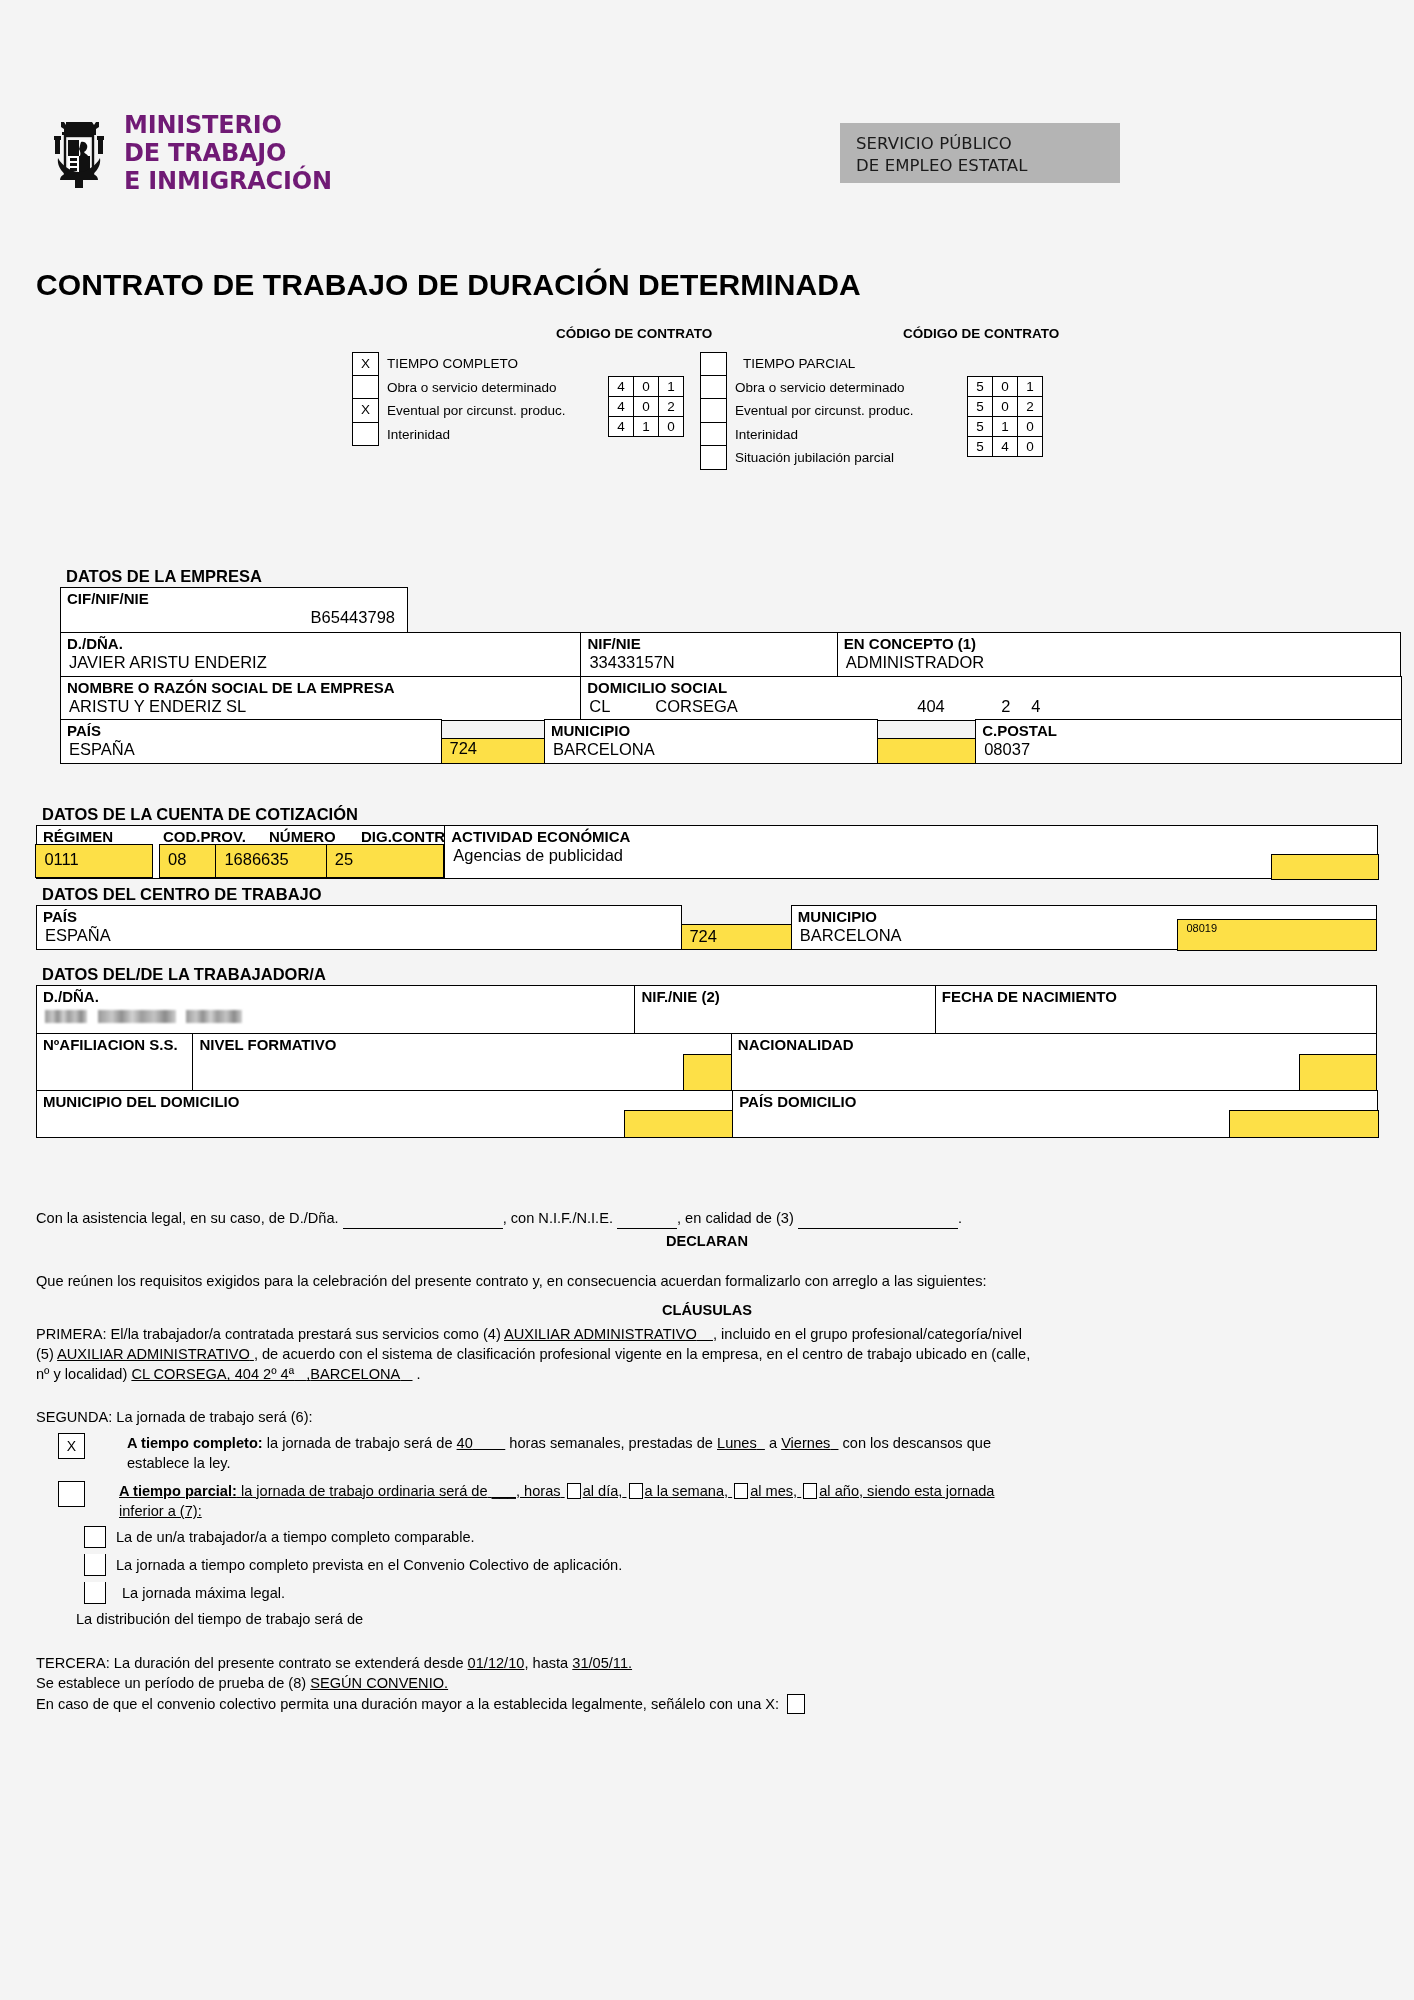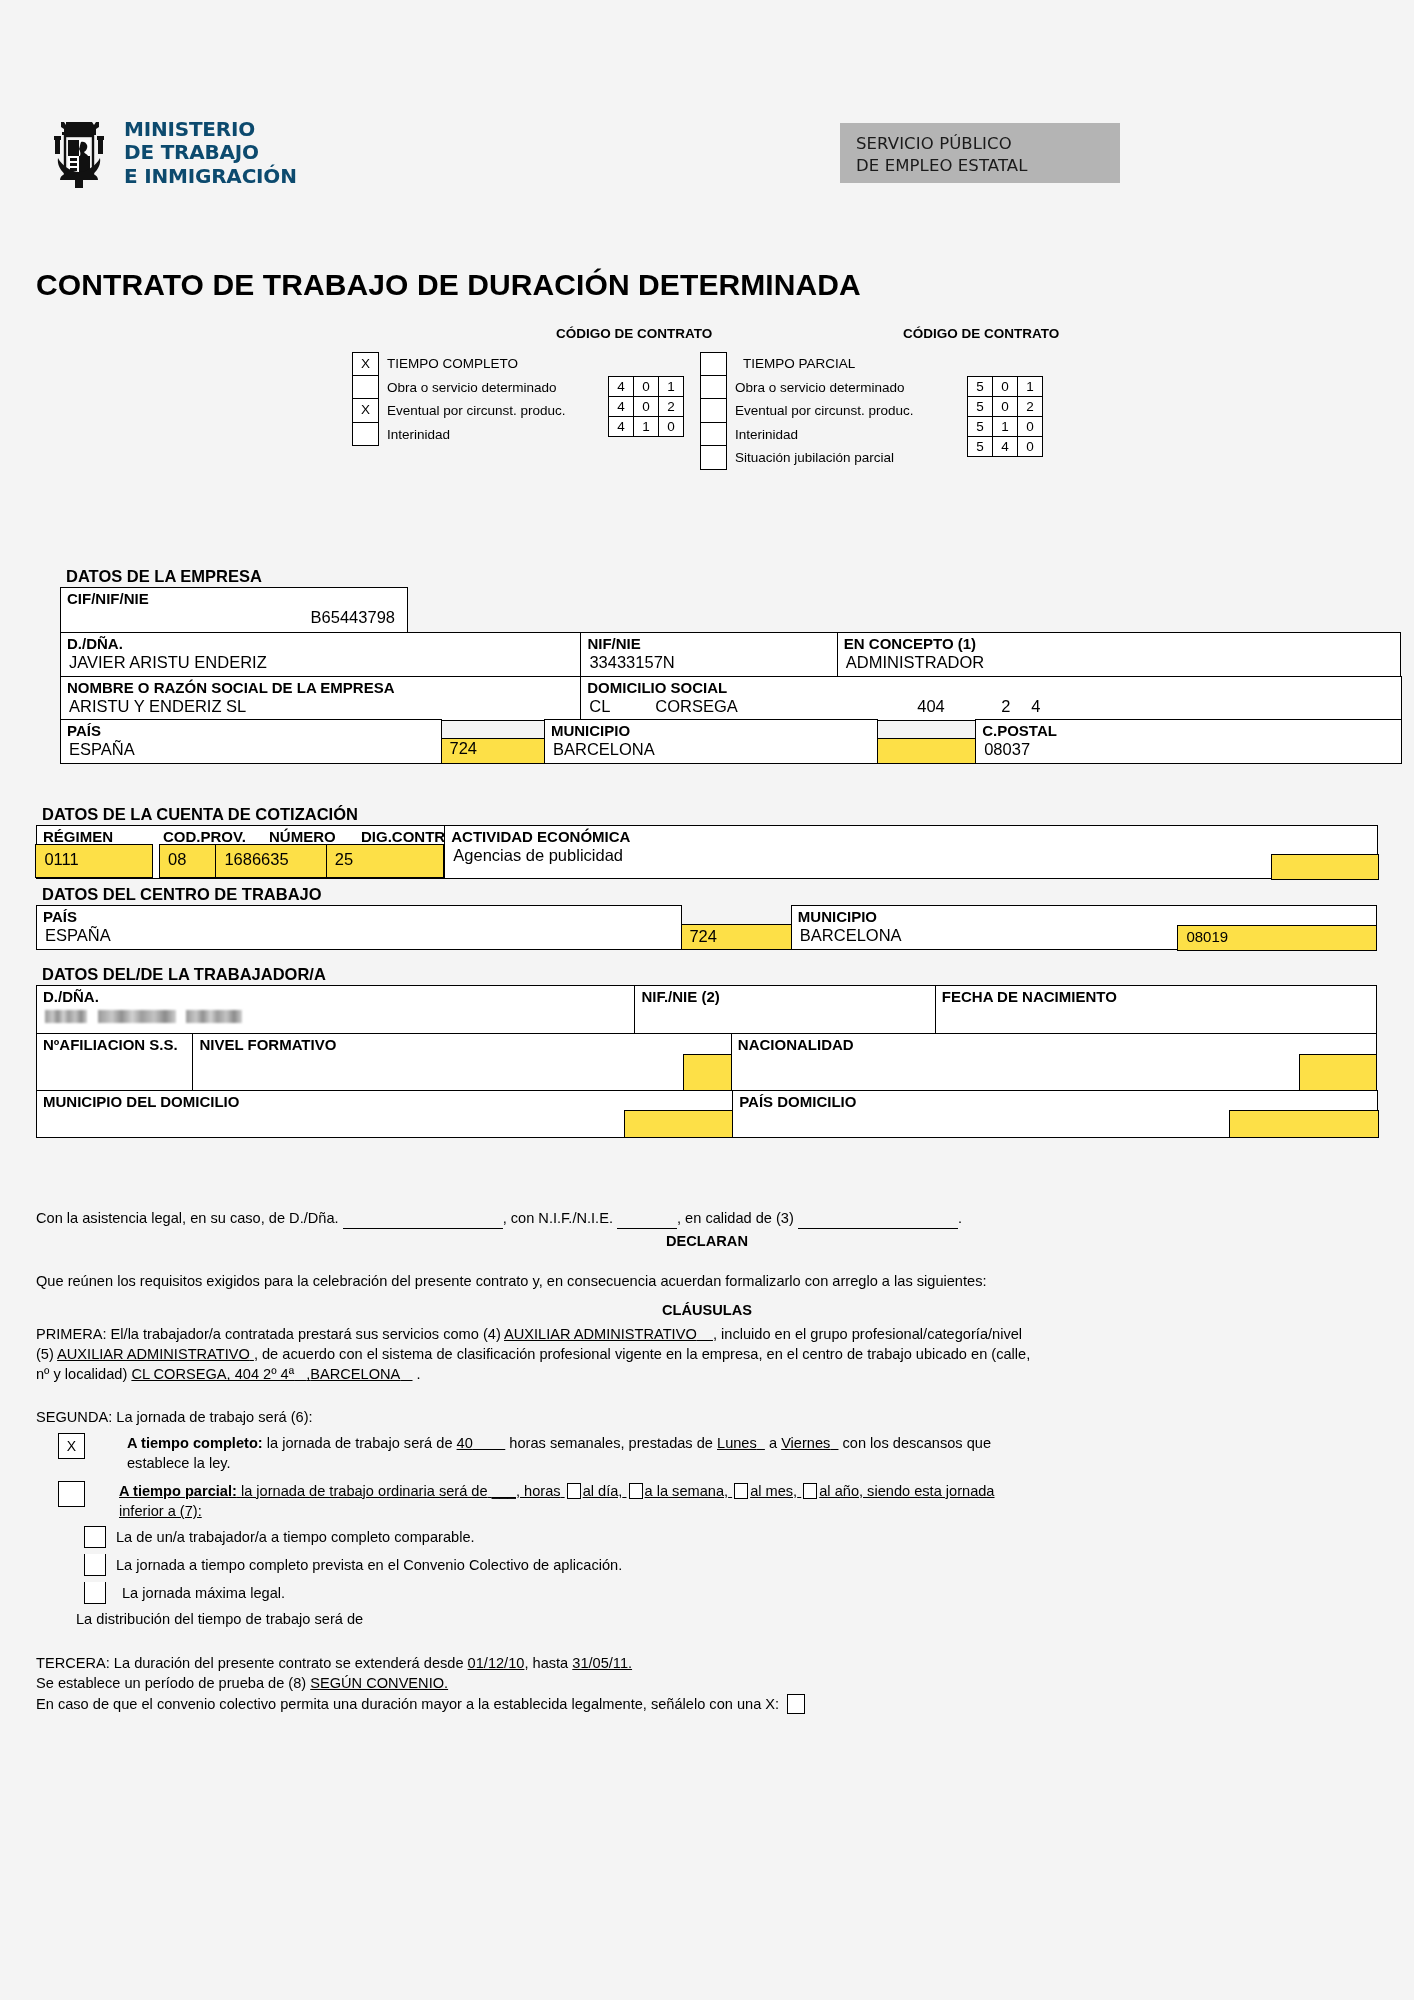--- a/index.html
+++ b/index.html
@@ -11,21 +11,21 @@
     color: #000;
     position: relative;
     overflow: hidden;
   }
   .page { position: relative; width: 1414px; height: 2000px; padding: 0; }
 
   
   .header { position: absolute; left: 0; top: 0; width: 1414px; height: 250px; }
   .logo-wrap { position: absolute; left: 48px; top: 110px; display: flex; align-items: center; gap: 14px; }
   .coat { width: 62px; height: 82px; }
-  .ministry-text { font-family: "DejaVu Sans", sans-serif; font-weight: bold; font-size: 20px; line-height: 1.18; letter-spacing: -0.2px; color:#0c4a6e; }
+  .ministry-text { font-family: "DejaVu Sans", sans-serif; font-weight: bold; font-size: 24px; line-height: 1.18; letter-spacing: -0.2px; color:#701a75; }
   .sepe-box {
     position: absolute; left: 840px; top: 123px; width: 280px; height: 60px;
     background: #b4b4b4; color: #1a1a1a;
     padding: 10px 14px 0 16px;
     font-family: "DejaVu Sans", sans-serif;
     font-size: 16.5px; line-height: 1.35; letter-spacing: 0.1px;
   }
 
   
   .doc-title {
@@ -300,21 +300,21 @@
     <div class="sec-title">DATOS DEL CENTRO DE TRABAJO</div>
     <div class="row">
       <div class="box" style="width:646px; height:45px;">
         <div class="lbl">PAÍS</div>
         <div class="val">ESPAÑA</div>
       </div>
       <div class="cellbox" style="width:112px; height:26px; margin-left:-1.6px; align-self:flex-end; font-size:16.5px; padding:2px 0 0 8px;">724</div>
       <div class="box" style="width:586px; height:45px; margin-left:-1.6px; position:relative;">
         <div class="lbl">MUNICIPIO</div>
         <div class="val">BARCELONA</div>
-        <div class="cellbox" style="position:absolute; right:-1.6px; bottom:-1.6px; width:200px; height:26px; font-size:15px; padding:2px 0 0 8px;">08019</div>
+        <div class="cellbox" style="position:absolute; right:-1.6px; bottom:-1.6px; width:200px; height:32px; font-size:11px; padding:2px 0 0 8px;">08019</div>
       </div>
     </div>
   </div>
 
   <div class="fsec" style="left:36px; top:965px; width:1342px;">
     <div class="sec-title">DATOS DEL/DE LA TRABAJADOR/A</div>
 
     <div class="row">
       <div class="box" style="width:600px; height:50px;">
         <div class="lbl">D./DÑA.</div>

